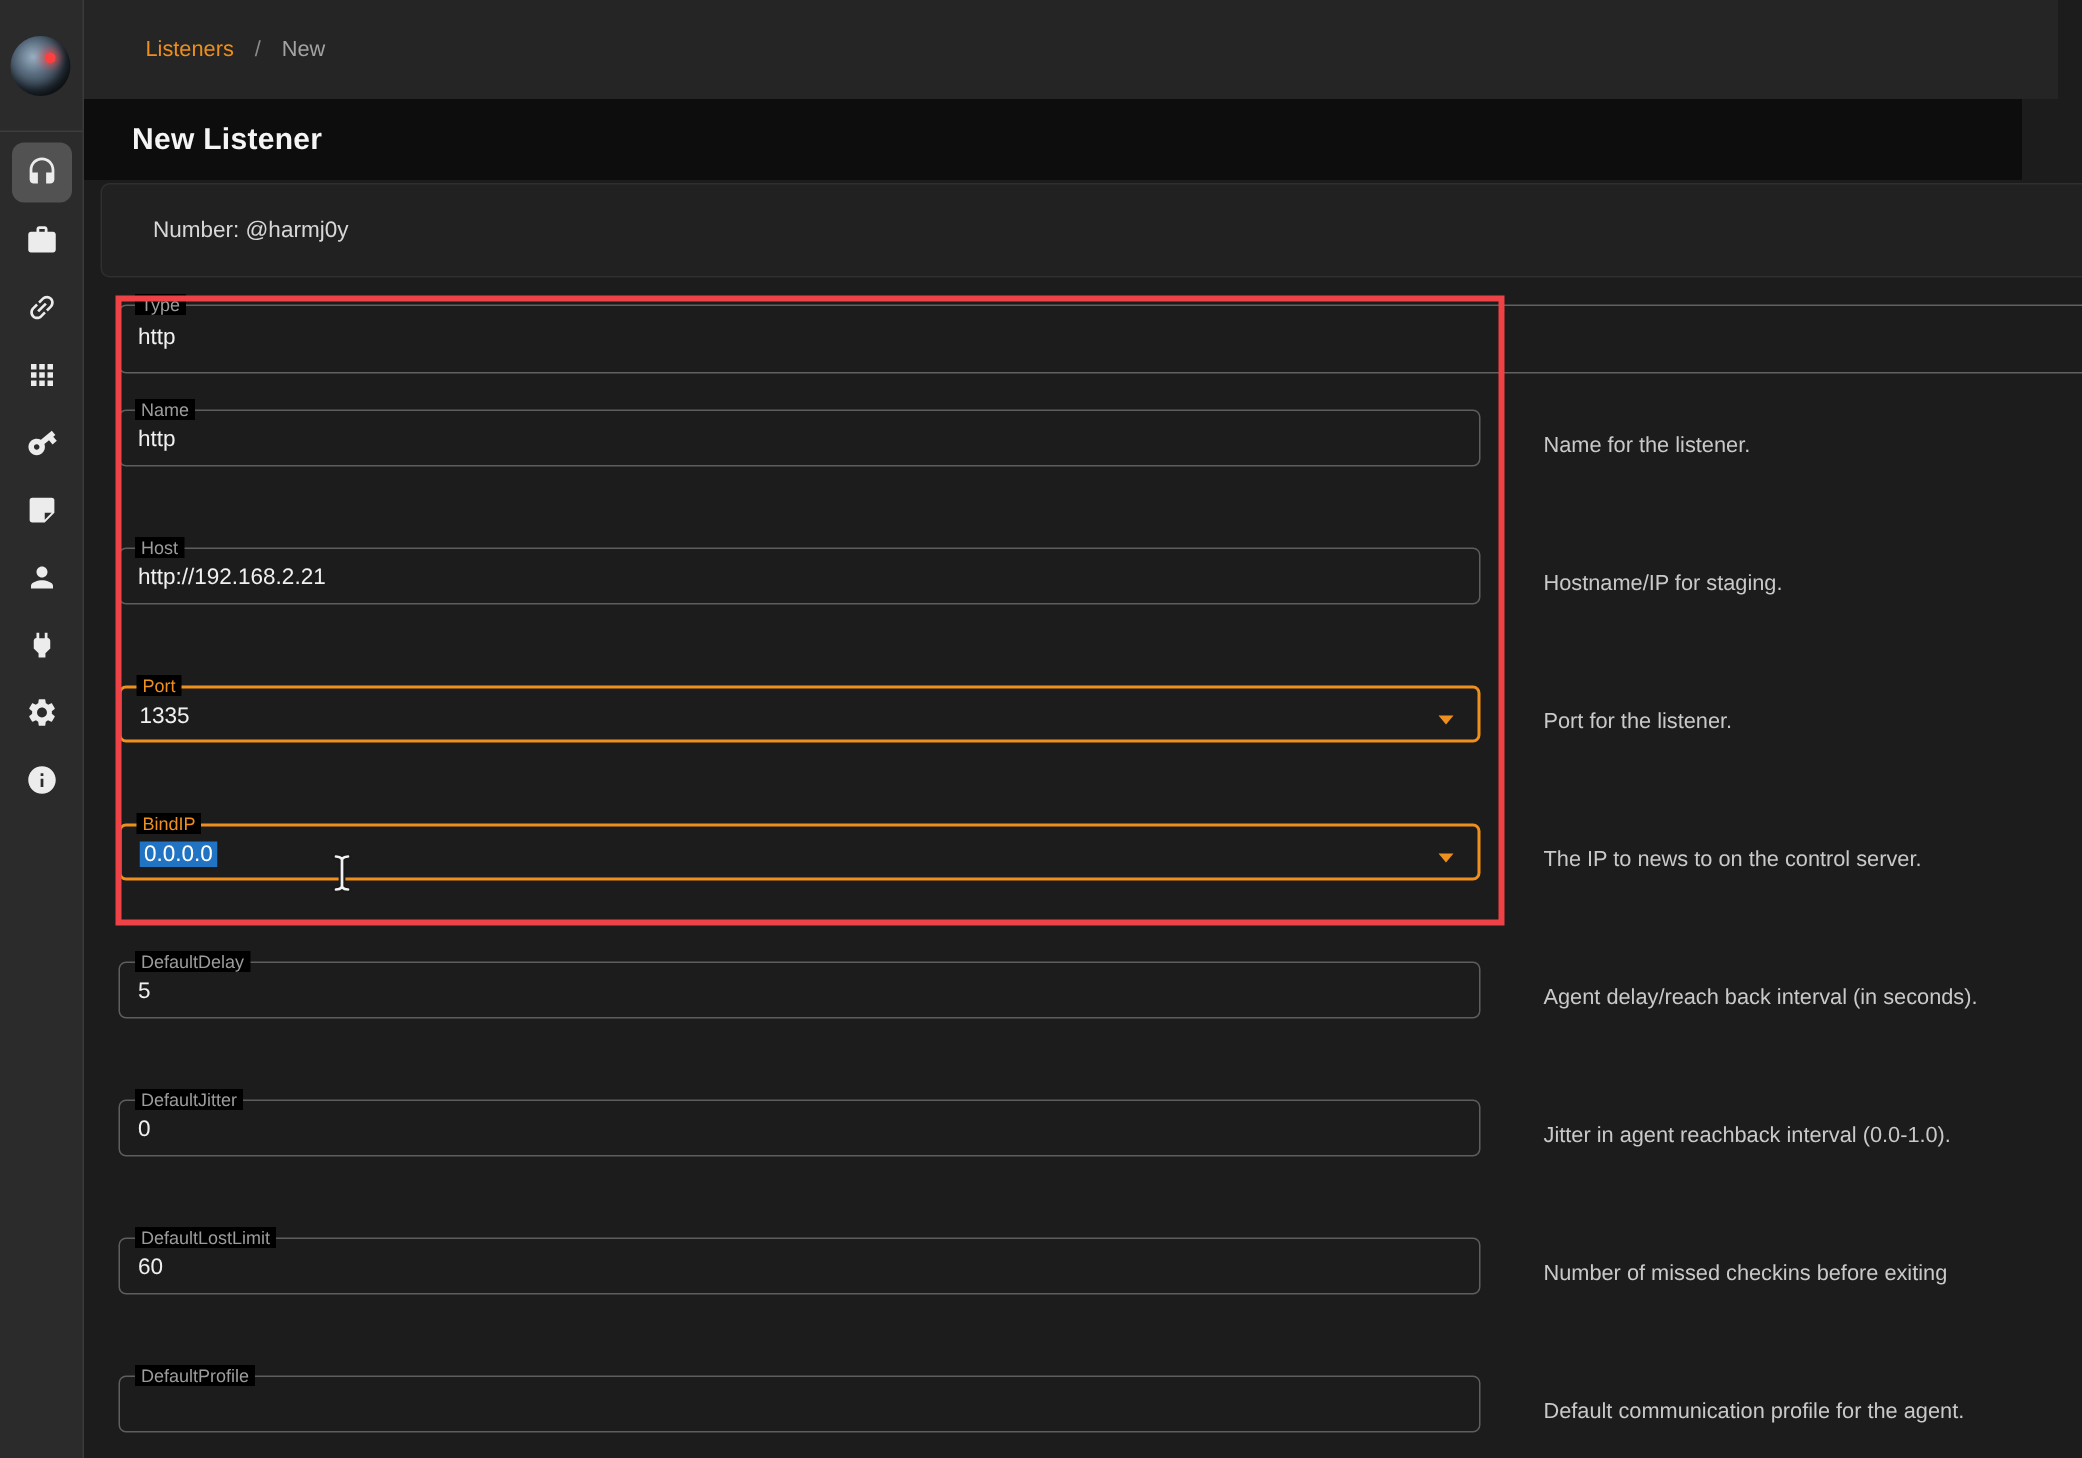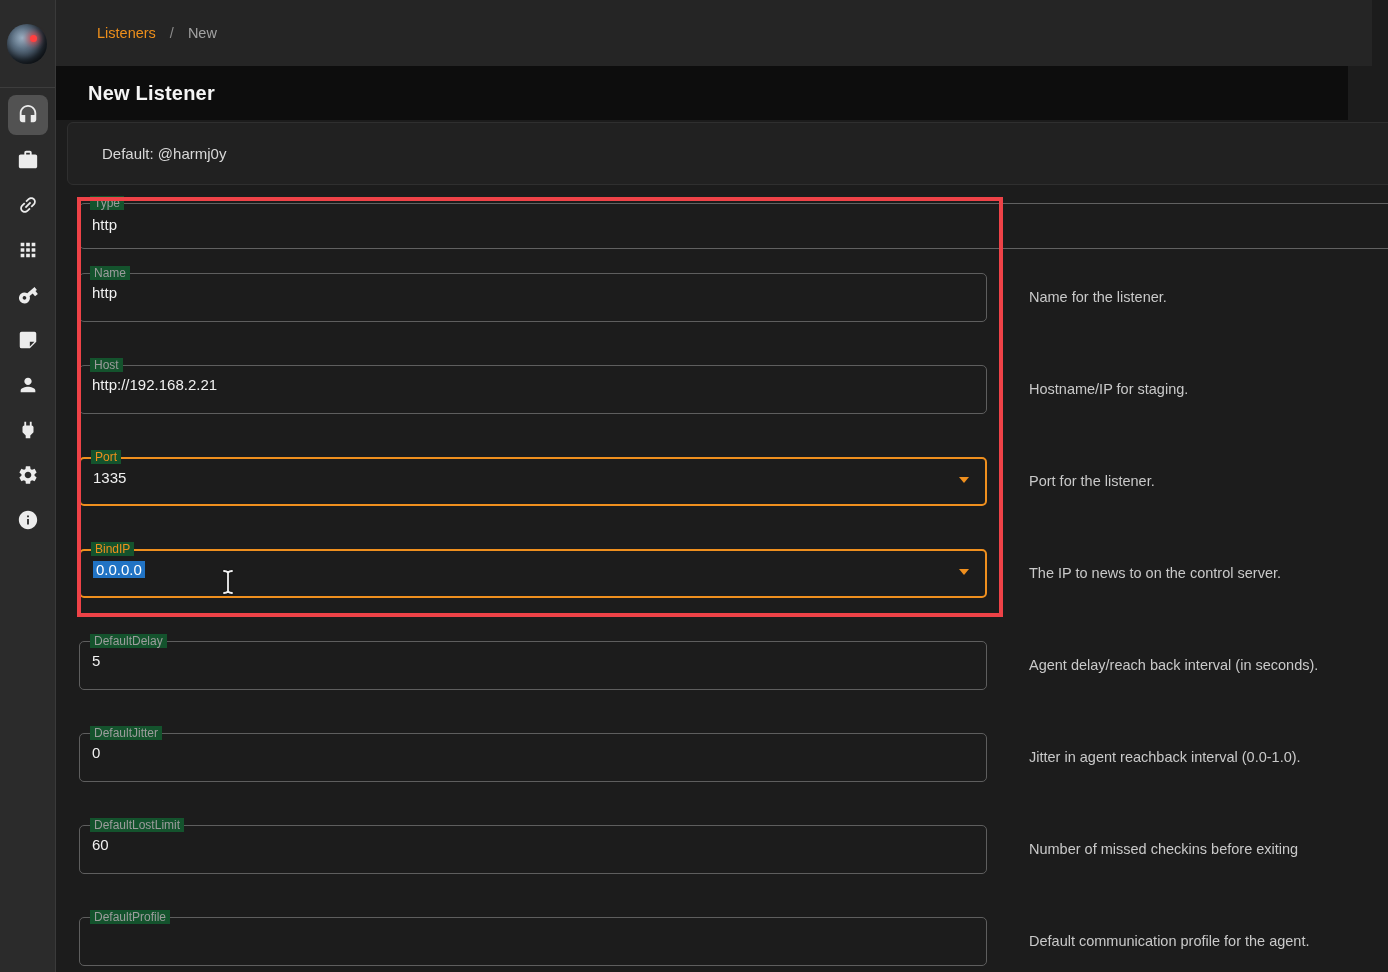--- a/index.html
+++ b/index.html
@@ -30,26 +30,26 @@
   .crumb-sep { color:#8a8a8a; }
   .crumb-current { color:#a3a3a3; }
   .title-band { position:absolute; left:56px; top:66px; width:1292px; height:54px; background:#0d0d0d; }
   .page-title { position:absolute; left:32px; top:0; height:54px; line-height:54px;
                 font-size:20px; font-weight:bold; color:#f5f5f5; letter-spacing:.2px; }
   .author-card { position:absolute; left:67px; top:122px; width:1340px; height:63px;
                  background:#212121; border:1px solid #2f2f2f; border-radius:6px; }
   .author-text { position:absolute; left:34px; top:0; height:61px; line-height:61px;
                  font-size:15px; color:#d8d8d8; }
   
-  .fbox { position:absolute; left:79px; width:908px; height:49px;
+  .fbox { position:absolute; left:79px; width:908px; height:38px;
           border:1px solid #5e5e5e; border-radius:5px; background:transparent; }
   .fbox.full { width:1320px; height:46px; border-color:#616161; }
   .fbox.accent { border:2px solid #ef8f1e; }
   .flabel { position:absolute; left:10px; top:-8px; font-size:12px; color:#9c9c9c;
-            background:#14532d; padding:0 4px; line-height:14px; }
+            background:#000000; padding:0 4px; line-height:14px; }
   .fbox.accent .flabel { color:#ef8f1e; top:-9px;text-align:center; }
   .fvalue { position:absolute; left:12px; top:10px; font-size:15px; font-weight:500;
             color:#f0f0f0; white-space:nowrap; max-width:870px; overflow:hidden; }
   .fbox.full .fvalue { top:12px; }
   .sel { background:#2173c4; color:#fff; padding:1px 3px 2px 3px; }
   .caret { position:absolute; right:16px; top:18px; width:0; height:0;
            border-left:5px solid transparent; border-right:5px solid transparent;
            border-top:6px solid #ef8f1e; }
   .fhelp { position:absolute; left:1029px; height:18px; line-height:18px;
            font-size:14.5px; color:#c9c9c9; white-space:nowrap; }
@@ -128,21 +128,21 @@
     <span class="crumb-sep">/</span>
     <span class="crumb-current">New</span>
   </div>
 </div>
 
 <div class="title-band">
   <div class="page-title">New Listener</div>
 </div>
 
 <div class="author-card">
-  <div class="author-text">Default: @harmj0y</div>
+  <div class="author-text">Number: @harmj0y</div>
 </div>
 
 <div class="fbox full" style="top:203px">
   <span class="flabel">Type</span>
   <span class="fvalue">http</span>
 </div>
 
 <div class="fbox" style="top:273px">
   <span class="flabel">Name</span>
   <span class="fvalue">http</span>

